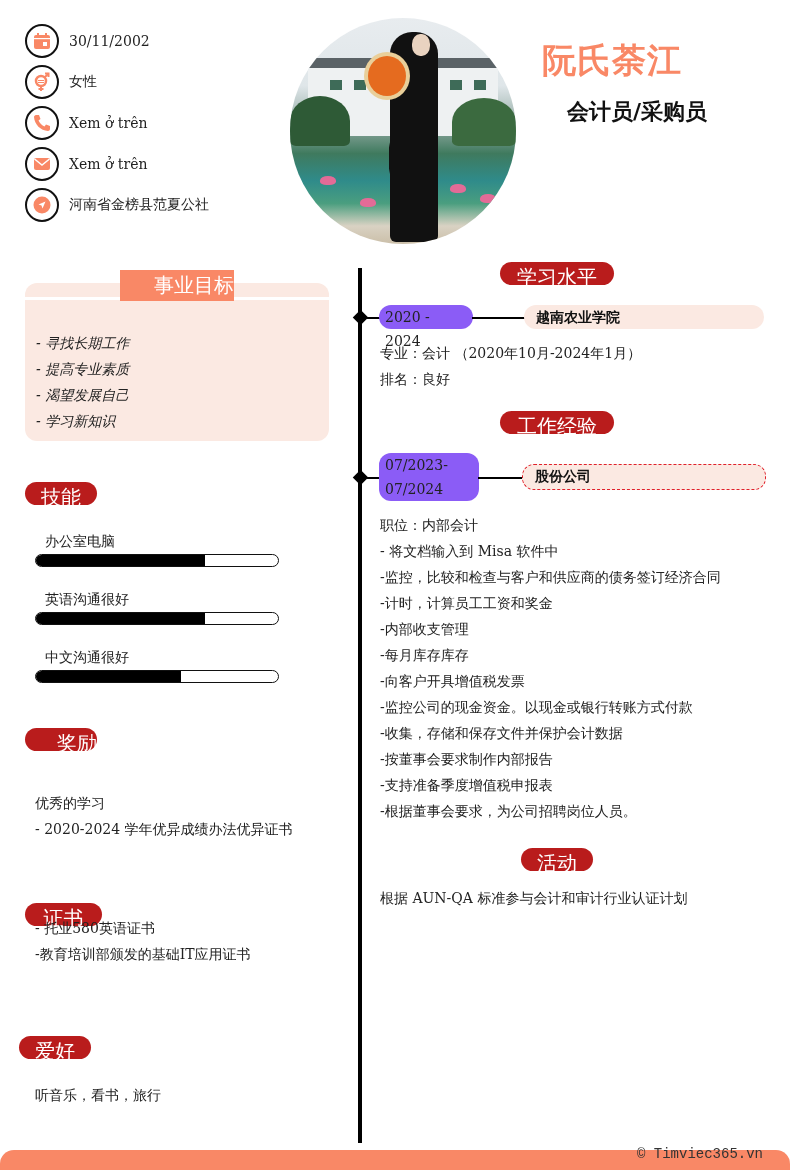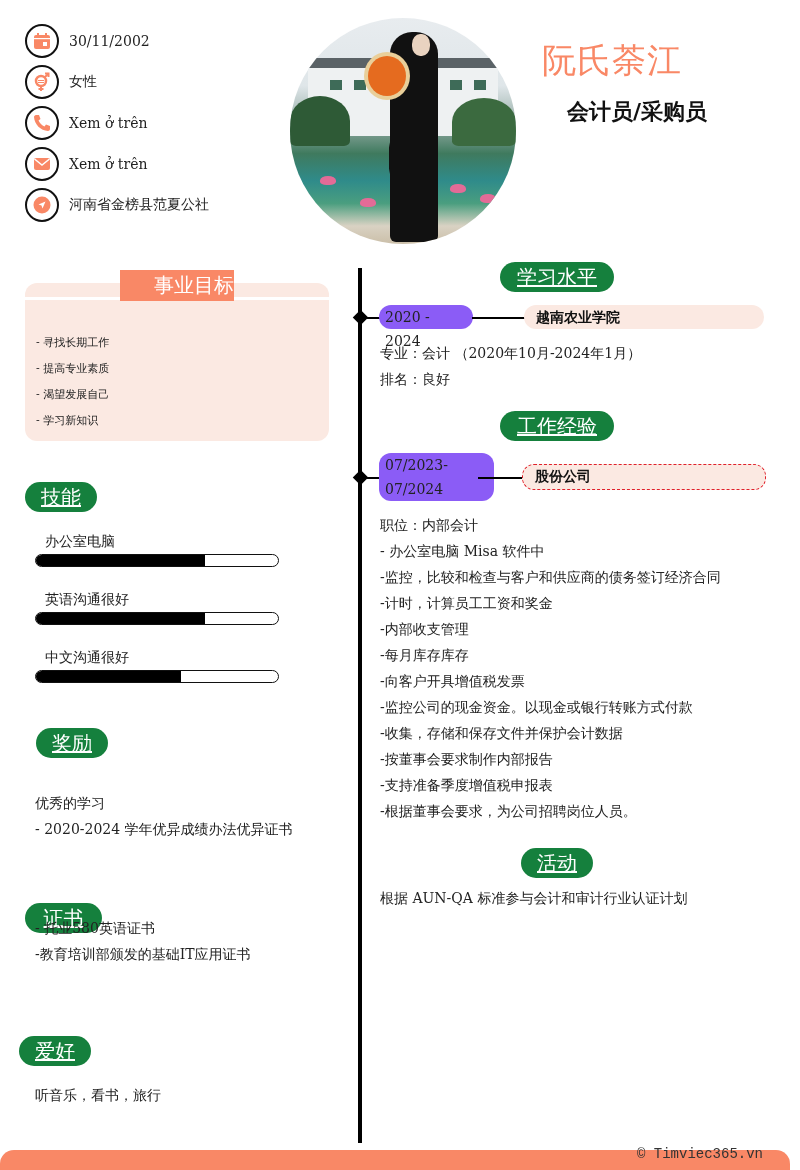--- a/index.html
+++ b/index.html
@@ -20,29 +20,29 @@
   }
   .avatar .building { position: absolute; left: 18px; top: 40px; width: 190px; height: 78px; background: #eef1f2; border-top: 10px solid #5a6266; }
   .avatar .window { position: absolute; width: 12px; height: 10px; background: #3e6b58; }
   .avatar .tree-l { position: absolute; left: 0; top: 78px; width: 60px; height: 50px; background: #2e5a36; border-radius: 50% 50% 10% 10%; }
   .avatar .tree-r { position: absolute; right: 0; top: 80px; width: 64px; height: 48px; background: #3b6a3f; border-radius: 50% 50% 10% 10%; }
   .avatar .person { position: absolute; left: 100px; top: 14px; width: 48px; height: 210px; background: #111; border-radius: 22px 22px 6px 6px; }
   .avatar .face { position: absolute; left: 122px; top: 16px; width: 18px; height: 22px; background: #e9d3c0; border-radius: 45%; }
   .avatar .flowers { position: absolute; left: 78px; top: 38px; width: 38px; height: 40px; background: #e56b1f; border-radius: 50%; box-shadow: 0 0 0 4px #e9cf9a; }
   .avatar .lotus { position: absolute; width: 16px; height: 9px; background: #e36b97; border-radius: 50% 50% 40% 40%; }
 
-  .name { position: absolute; left: 542px; top: 38px; font-family: "DejaVu Sans", sans-serif; font-size: 34px; color: #f98866; font-weight: normal; letter-spacing: 1px; }
+  .name { position: absolute; left: 542px; top: 38px; font-family: "DejaVu Sans", sans-serif; font-size: 34px; color: #f98866; font-weight: bold; letter-spacing: 1px; }
   .position-title { position: absolute; left: 567px; top: 97px; font-family: "DejaVu Sans", sans-serif; font-size: 22px; color: #111; font-weight: bold; }
   .objective-box { position: absolute; left: 25px; top: 283px; width: 304px; height: 158px; background: #fbe9e2; border-radius: 12px; }
   .objective-divider { position: absolute; left: 25px; top: 297px; width: 304px; height: 3px; background: #ffffff; }
   .objective-tab { position: absolute; left: 120px; top: 270px; width: 114px; height: 31px; background: #f98866; color: #fff; font-family: "DejaVu Sans", sans-serif; font-size: 20px; text-align: right; line-height: 31px; }
   .objective-list { position: absolute; left: 36px; top: 330px; }
-  .objective-list li { list-style: none; font-size: 11px; line-height: 26px; color: #222; }
-
-  .pill { position: absolute; background: #15803d; color: #fff; font-family: "DejaVu Sans", sans-serif; font-size: 20px; height: 30px; line-height: 30px; border-radius: 15px; text-align: center; text-decoration: underline; }
+  .objective-list li { list-style: none; font-size: 14px; line-height: 26px; color: #222; font-style: italic; }
+
+  .pill { position: absolute; background: #b91c1c; color: #fff; font-family: "DejaVu Sans", sans-serif; font-size: 20px; height: 23px; line-height: 30px; border-radius: 15px; text-align: center; }
 
   .skill { position: absolute; left: 35px; width: 244px; }
   .skill-label { font-size: 14px; padding-left: 10px; height: 22px; line-height: 22px; }
   .skill-bar { margin-top: 2px; width: 244px; height: 13px; border: 1.5px solid #111; border-radius: 7px; background: #fff; overflow: hidden; }
   .skill-fill { height: 100%; background: #000; }
 
   .plain-list { position: absolute; left: 35px; font-size: 14px; line-height: 26px; color: #222; }
   .plain-list p { margin: 0; }
 
   .timeline-line { position: absolute; left: 358px; top: 268px; width: 4px; height: 875px; background: #000; }
@@ -159,21 +159,21 @@
       <div class="skill-fill" style="width:70%;"></div>
     </div>
 </div>
 <div class="skill" style="top:646px;">
   <div class="skill-label">中文沟通很好</div>
   <div class="skill-bar">
       <div class="skill-fill" style="width:60%;"></div>
     </div>
 </div>
 
-<div class="pill" style="left:36px;top:728px;width:72px;">奖励</div>
+<div class="pill" style="left:25px;top:728px;width:72px;text-align:right;">奖励</div>
 <div class="plain-list" style="top:790px;">
   <p>优秀的学习</p>
   <p>-  2020-2024 学年优异成绩办法优异证书</p>
 </div>
 
 <div class="pill" style="left:25px;top:903px;width:77px;">证书</div>
 <div class="plain-list" style="top:915px;">
   <p>-  托业580英语证书</p>
   <p>-教育培训部颁发的基础IT应用证书</p>
 </div>
@@ -192,29 +192,29 @@
 <div class="tl-connector" style="left:472px;top:317px;width:54px;"></div>
 <div class="org-chip" style="left:524px;top:305px;width:240px;height:24px;line-height:24px;">越南农业学院</div>
 <div class="right-text" style="top:340px;">
   <p>专业：会计  （2020年10月-2024年1月）</p>
   <p>排名：良好</p>
 </div>
 
 <div class="pill" style="left:500px;top:411px;width:114px;">工作经验</div>
 <div class="tl-diamond" style="left:355px;top:472px;"></div>
 <div class="tl-connector" style="left:362px;top:477px;width:20px;"></div>
-<div class="date-chip" style="left:379px;top:453px;width:115px;height:48px;padding-top:0;line-height:24px;">
+<div class="date-chip" style="left:379px;top:453px;width:100px;height:48px;padding-top:0;line-height:24px;">
   <div>07/2023-</div>
   <div>07/2024</div>
 </div>
 <div class="tl-connector" style="left:478px;top:477px;width:46px;"></div>
 <div class="org-chip dashed" style="left:522px;top:464px;width:244px;height:26px;line-height:23px;">股份公司</div>
 <div class="right-text" style="top:512px;">
   <p>职位：内部会计</p>
-  <p>- 办公室电脑 Misa 软件中</p>
+  <p>- 将文档输入到 Misa 软件中</p>
   <p>-监控，比较和检查与客户和供应商的债务签订经济合同</p>
   <p>-计时，计算员工工资和奖金</p>
   <p>-内部收支管理</p>
   <p>-每月库存库存</p>
   <p>-向客户开具增值税发票</p>
   <p>-监控公司的现金资金。以现金或银行转账方式付款</p>
   <p>-收集，存储和保存文件并保护会计数据</p>
   <p>-按董事会要求制作内部报告</p>
   <p>-支持准备季度增值税申报表</p>
   <p>-根据董事会要求，为公司招聘岗位人员。</p>

